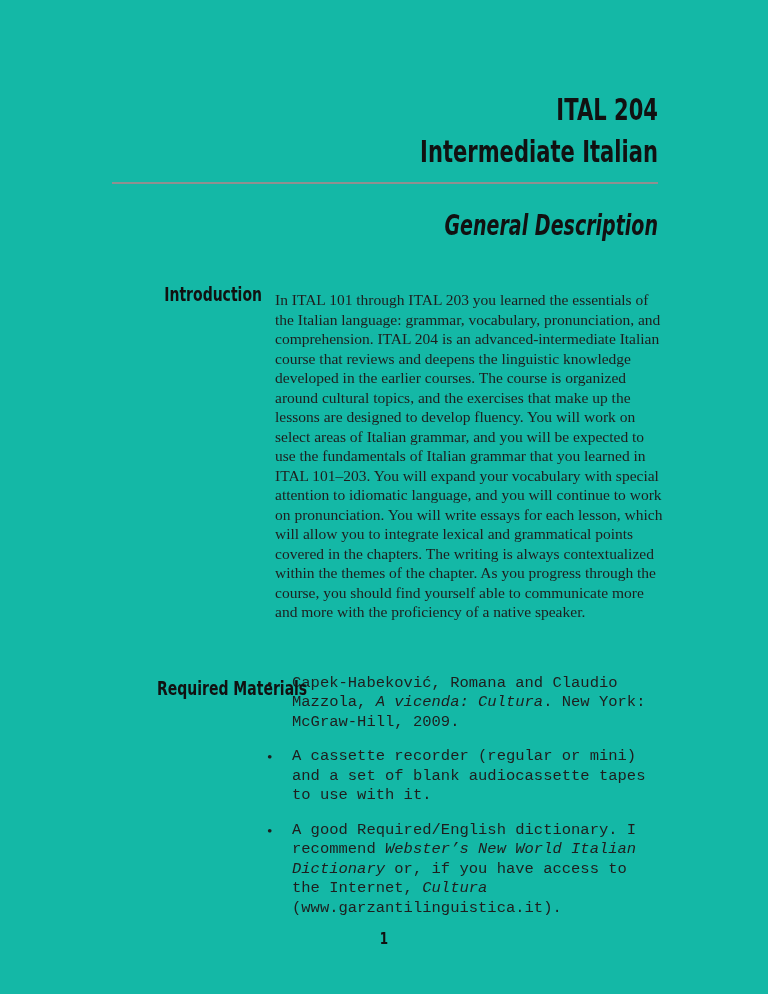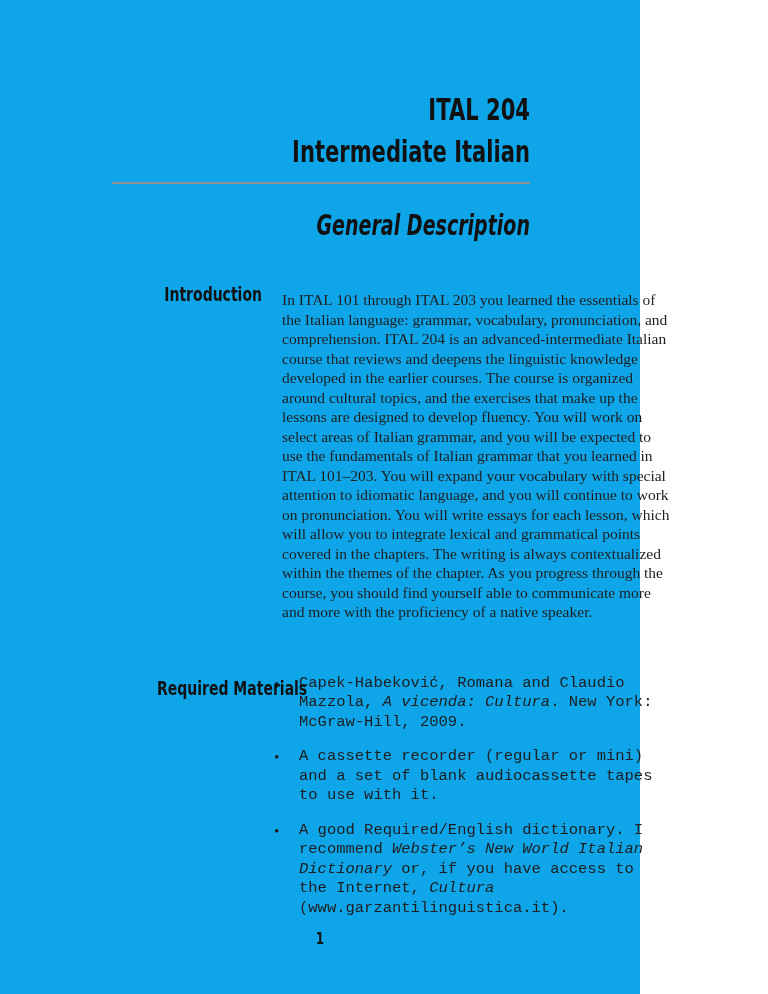--- a/index.html
+++ b/index.html
@@ -10,24 +10,24 @@
   body {
     width: 768px;
     height: 994px;
     overflow: hidden;
     font-family: "Liberation Serif", serif;
     color: #1e1e1e;
   }
   .page {
     position: relative;
     box-sizing: border-box;
-    width: 640px;
+    width: 768px;
     height: 994px;
     padding: 88px 110px 0 112px;
-    background: #0ea5e9;
+    background: #14b8a6;
   }
   
   .doc-header { text-align: right; }
   .display {
     font-family: "DejaVu Sans", sans-serif;
     font-weight: bold;
     color: #111111;
   }
   .course-code,
   .course-title {
@@ -48,21 +48,21 @@
     font-style: italic;
     margin-top: 26px;
     transform: scaleX(0.68);
     transform-origin: 100% 50%;
     white-space: nowrap;
   }
   
   .row {
     display: grid;
     grid-template-columns: 150px 1fr;
-    column-gap: 10px;
+    column-gap: 3px;
   }
   .row-intro { margin-top: 38px; }
   .row-materials { margin-top: 42px; }
   .side-heading {
     font-family: "DejaVu Sans", sans-serif;
     font-weight: bold;
     font-size: 20px;
     line-height: 24px;
     color: #111111;
     text-align: right;

